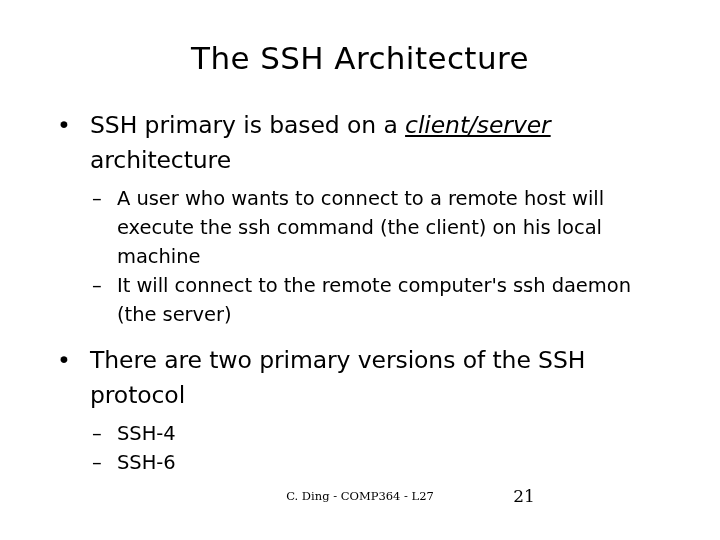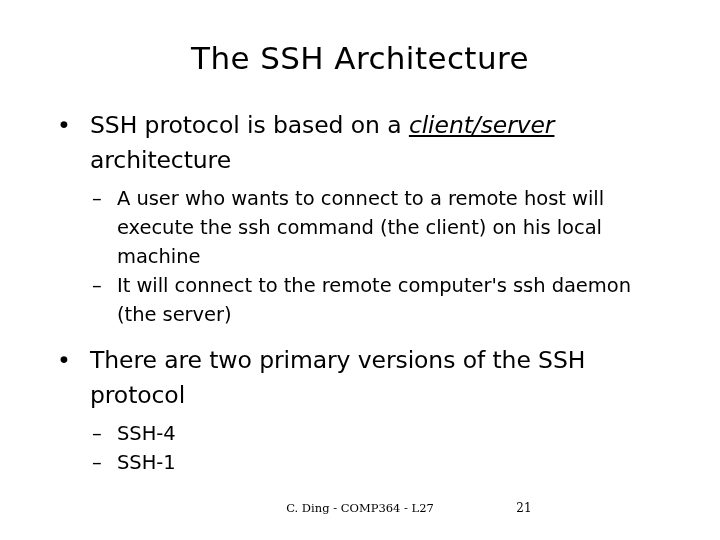--- a/index.html
+++ b/index.html
@@ -93,21 +93,21 @@
     line-height: 29px;
     text-align: left;
   }
   .block-gap { height: 14px; }
   .sub-gap { height: 6px; }
 
   
   .footer {
     position: absolute;
     left: 0;
-    bottom: 0;
+    bottom: 12px;
     width: 600px;
     height: 40px;
   }
   .footer-center {
     position: absolute;
     left: 200px;
     top: 0;
     width: 320px;
     text-align: center;
     font-family: "DejaVu Serif", serif;
@@ -116,37 +116,37 @@
     color: #000000;
     white-space: nowrap;
   }
   .footer-page {
     position: absolute;
     right: 56px;
     top: 0;
     width: 40px;
     text-align: center;
     font-family: "DejaVu Serif", serif;
-    font-size: 12px;
+    font-size: 17px;
     line-height: 16px;
     color: #000000;
   }
 </style>
 </head>
 <body>
 
 <div class="slide">
 
   <div class="slide-title">The SSH Architecture</div>
 
   <div class="body-area">
 
     <div class="bullet-l1">
       <span class="marker">•</span>
-      <span>SSH protocol is based on a </span><span class="ital">client/server</span><span> architecture</span>
+      <span>SSH primary is based on a </span><span class="ital">client/server</span><span> architecture</span>
     </div>
 
     <div class="sub-gap"></div>
 
     <div class="bullet-l2">
       <span class="marker">–</span>
       <span>A user who wants to connect to a remote host will execute the ssh command (the client) on his local machine</span>
     </div>
 
     <div class="bullet-l2">
@@ -163,21 +163,21 @@
 
     <div class="sub-gap"></div>
 
     <div class="bullet-l2">
       <span class="marker">–</span>
       <span>SSH-4</span>
     </div>
 
     <div class="bullet-l2">
       <span class="marker">–</span>
-      <span>SSH-1</span>
+      <span>SSH-6</span>
     </div>
 
   </div>
 
   <div class="footer">
     <div class="footer-center">C. Ding - COMP364 - L27</div>
     <div class="footer-page">21</div>
   </div>
 
 </div>

